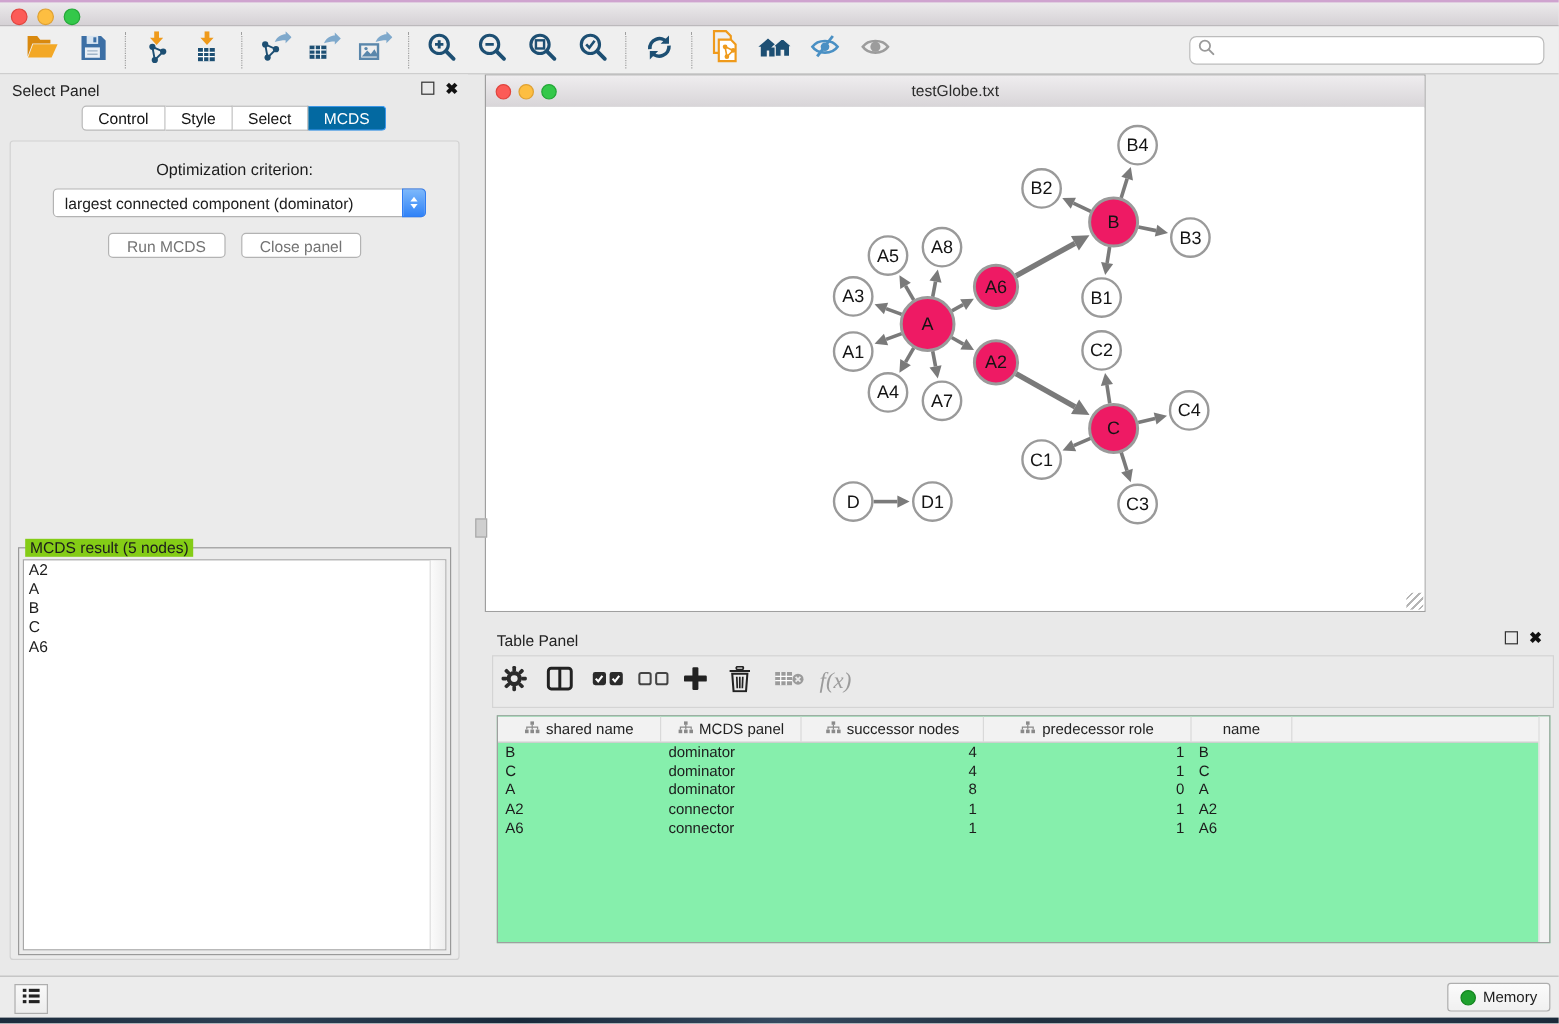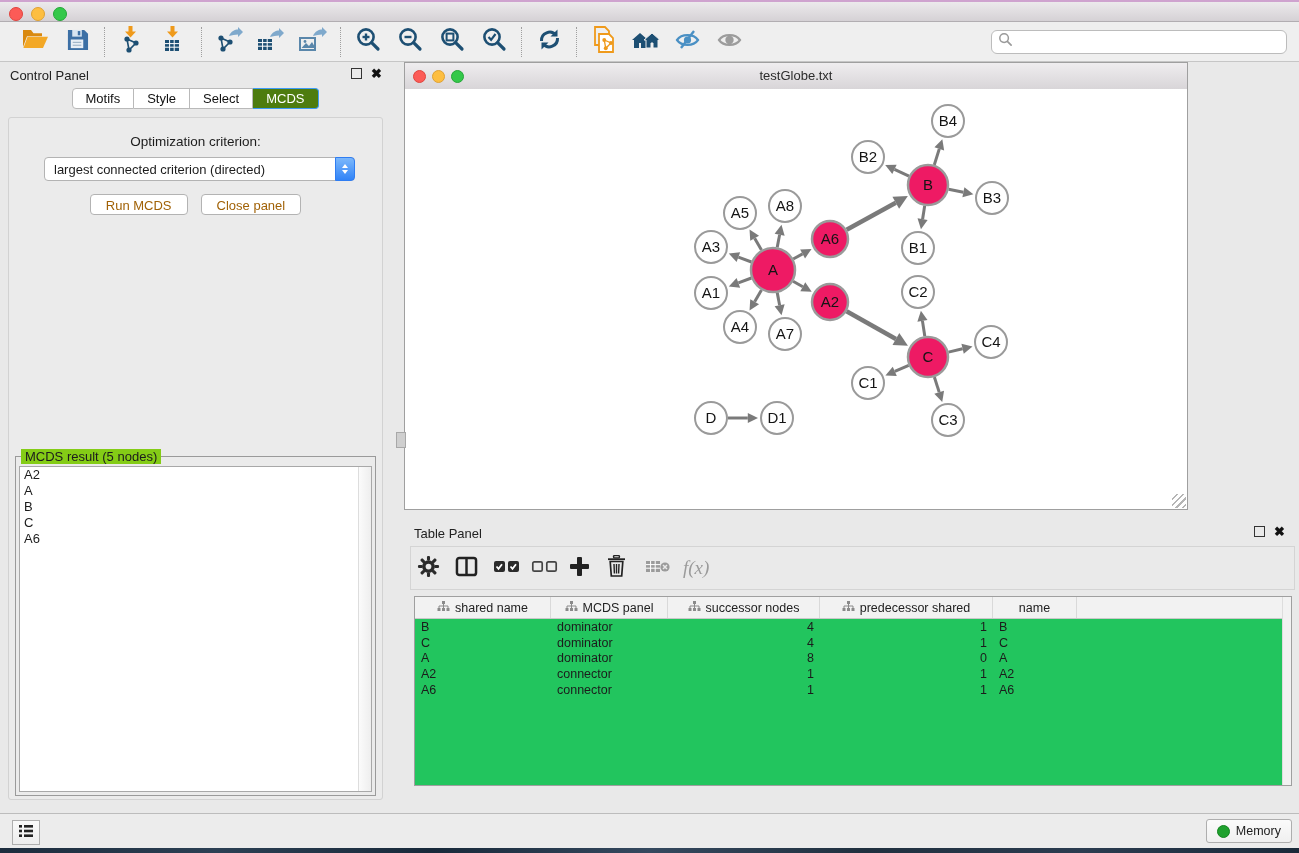--- a/index.html
+++ b/index.html
@@ -27,35 +27,35 @@
   .control-panel{position:absolute;left:0;top:62px;width:390px;height:751px;background:#e9e9e9;}
   .panel-header{height:26px;position:relative;}
   .panel-header .ph-title{position:absolute;left:10px;top:6px;font-size:13px;color:#222;}
   .ph-btns{position:absolute;right:8px;top:6px;display:flex;gap:9px;align-items:center;}
   .float-glyph{width:9px;height:9px;border:1.5px solid #333;display:inline-block;}
   .close-glyph{font-size:13px;font-weight:bold;color:#111;line-height:11px;}
   .seg-tabs{display:flex;justify-content:center;}
   .seg{font-size:13px;height:19px;line-height:19px;padding:0 13px;background:#fff;border:1px solid #b9b9b9;border-left:none;color:#111;}
   .seg:first-child{border-left:1px solid #b9b9b9;border-radius:4px 0 0 4px;}
   .seg:last-child{border-radius:0 4px 4px 0;}
-  .seg.active{background:#4d7c0f;border-color:#3e9bf6;color:#fff;}
+  .seg.active{background:#0369a1;border-color:#3e9bf6;color:#fff;}
   .cp-content{position:absolute;left:8px;right:7px;top:55px;bottom:13px;background:#ebebeb;
     border:1px solid #d2d2d2;border-radius:3px;}
   .opt-label{text-align:center;margin-top:16px;font-size:13.5px;}
   .dropdown{margin:8px 27px 0 35px;height:22px;background:#fff;border:1px solid #b3b3b3;border-radius:4px;
     display:flex;align-items:center;font-size:13px;padding-left:9px;position:relative;}
   .stepper{position:absolute;right:-1px;top:-1px;width:18px;height:22px;border:1px solid #2f7df2;
     background:linear-gradient(#7cb8fb,#3183f7);border-radius:0 4px 4px 0;display:flex;flex-direction:column;
     align-items:center;justify-content:center;gap:2px;}
   .chev{width:0;height:0;border-left:3.5px solid transparent;border-right:3.5px solid transparent;}
   .chev.up{border-bottom:4px solid #fff;}
   .chev.down{border-top:4px solid #fff;}
   .btn-row{display:flex;justify-content:center;gap:13px;margin-top:13px;}
   .mac-btn{background:#fff;border:1px solid #b3b3b3;border-radius:4px;height:21px;line-height:21px;
-    padding:0 15px;font-size:13px;color:#a16207;}
+    padding:0 15px;font-size:13px;color:#737373;}
   .group-box{position:absolute;left:6px;right:6px;top:338px;bottom:3px;border:1px solid #9a9a9a;}
   .group-legend{position:absolute;top:-8px;left:5px;background:#84cc16;padding:0 4px;font-size:13px;}
   .list-box{position:absolute;left:3px;right:3px;top:9px;bottom:3px;background:#fff;border:1px solid #a8a8a8;position:absolute;}
   .list-box .item{font-size:13px;line-height:16px;padding-left:4px;}
   .vscroll{position:absolute;right:0;top:0;bottom:0;width:12px;background:linear-gradient(90deg,#fbfbfb,#eee);border-left:1px solid #ddd;}
   
   .net-window{position:absolute;left:404px;top:62px;width:784px;height:448px;background:#fff;
     border:1px solid #9f9f9f;box-sizing:border-box;}
   .nw-titlebar{height:26px;background:linear-gradient(#efedef,#d8d5d8);border-bottom:1px solid #a8a8a8;position:relative;}
   .nw-titlebar .lights{top:7px;left:8px;gap:6px;}
@@ -64,21 +64,21 @@
   .nw-canvas{position:absolute;left:0;right:0;top:26px;bottom:0;background:#fff;}
   .resize-grip{position:absolute;right:1px;bottom:1px;width:14px;height:14px;
     background:repeating-linear-gradient(135deg,transparent 0 3px,#b5b5b5 3px 4.5px);}
   .side-thumb{position:absolute;left:396px;top:432px;width:8px;height:14px;background:#cfcfcf;border:1px solid #a8a8a8;}
   
   .table-panel{position:absolute;left:404px;top:520px;width:895px;height:292px;}
   .tp-toolbar{position:absolute;left:6px;right:4px;top:26px;height:44px;background:#eaeaea;
     border:1px solid #d4d4d4;display:flex;align-items:center;gap:0;padding:0 6px;box-sizing:border-box;}
   .tp-btn{width:38px;height:34px;display:flex;align-items:center;justify-content:flex-start;}
   .fx{font-family:"Liberation Serif",serif;font-style:italic;font-size:19px;color:#9b9b9b;}
-  .tp-table{position:absolute;left:10px;right:7px;top:76px;height:188px;background:#22c55e;border:1px solid #9f9f9f;overflow:hidden;}
+  .tp-table{position:absolute;left:10px;right:7px;top:76px;height:188px;background:#86efac;border:1px solid #9f9f9f;overflow:hidden;}
   .thead{display:flex;height:21px;border-bottom:1px solid #c9c9c9;background:#f2f2f2;}
   .th{box-sizing:border-box;border-right:1px solid #d9d9d9;display:flex;align-items:center;justify-content:center;
       gap:5px;font-size:12.5px;color:#222;}
   .tbody .tr{display:flex;height:15.8px;align-items:center;}
   .td{box-sizing:border-box;font-size:12.5px;padding:0 6px;white-space:nowrap;overflow:hidden;}
   .tbl-vscroll{position:absolute;right:0;top:0;bottom:0;width:8px;background:#f2f2f2;border-left:1px solid #ddd;}
   .tp-tabs{position:absolute;left:0;right:0;bottom:3px;display:flex;justify-content:center;}
   
   .status-bar{position:absolute;left:0;top:813px;right:0;height:36px;background:#ececec;border-top:1px solid #bcbcbc;box-sizing:border-box;}
   .list-btn{position:absolute;left:12px;top:6px;width:26px;height:23px;background:linear-gradient(#f9f9f9,#ededed);
@@ -268,36 +268,36 @@
           <circle cx="6.5" cy="6.5" r="4.6" fill="none" stroke="#9a9a9a" stroke-width="1.6"></circle>
           <line x1="10" y1="10" x2="14" y2="14" stroke="#9a9a9a" stroke-width="1.8" stroke-linecap="round"></line>
         </svg>
     </span>
     <input value="" placeholder="" style="">
   </div>
 </div>
 
 <div class="control-panel">
   <div class="panel-header">
-    <span class="ph-title">Control Panel</span>
+    <span class="ph-title">Select Panel</span>
     <span class="ph-btns">
       <span class="float-glyph"></span>
       <span class="close-glyph">✖</span>
     </span>
   </div>
   <div class="seg-tabs" id="cp-tabs">
-      <div class="seg">Motifs</div>
+      <div class="seg">Control</div>
       <div class="seg">Style</div>
       <div class="seg">Select</div>
       <div class="seg active">MCDS</div>
     </div>
   <div class="cp-content">
     <div class="opt-label">Optimization criterion:</div>
     <div class="dropdown">
-      <span>largest connected criterion (directed)</span>
+      <span>largest connected component (dominator)</span>
       <span class="stepper">
           <span class="chev up"></span>
           <span class="chev down"></span>
         </span>
     </div>
     <div class="btn-row">
       <button class="mac-btn">Run MCDS</button>
       <button class="mac-btn">Close panel</button>
     </div>
     <div class="group-box">
@@ -578,21 +578,21 @@
         <div class="th" style="width: 173px;">
           <span><svg width="13" height="11" viewBox="0 0 13 11">
               <g fill="#8a8a8a">
                 <rect x="5" y="0" width="3" height="3"></rect>
                 <rect x="0.5" y="7" width="3" height="3"></rect>
                 <rect x="5" y="7" width="3" height="3"></rect>
                 <rect x="9.5" y="7" width="3" height="3"></rect>
                 <path d="M6.5 3v2M2 7V5h9v2M6.5 5v2" stroke="#8a8a8a" fill="none"></path>
               </g>
             </svg></span>
-          <span>predecessor shared</span>
+          <span>predecessor role</span>
         </div>
         <div class="th" style="width: 84px;">
           <span>name</span>
         </div>
       </div>
     <div class="tbody" id="table-body">
         <div class="tr">
           <div class="td" style="width: 136px; text-align: left;">B</div>
           <div class="td" style="width: 117px; text-align: left;">dominator</div>
           <div class="td" style="width: 152px; text-align: right;">4</div>

